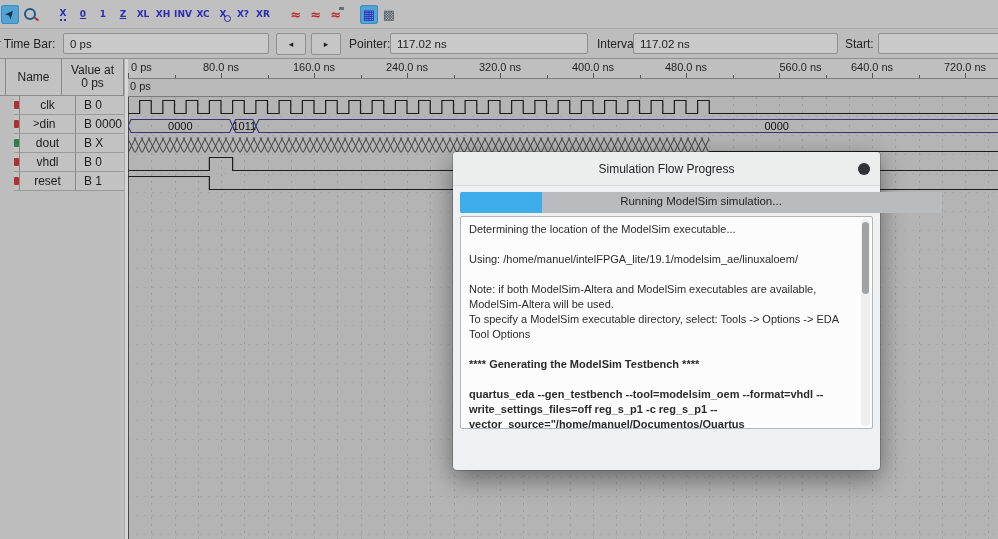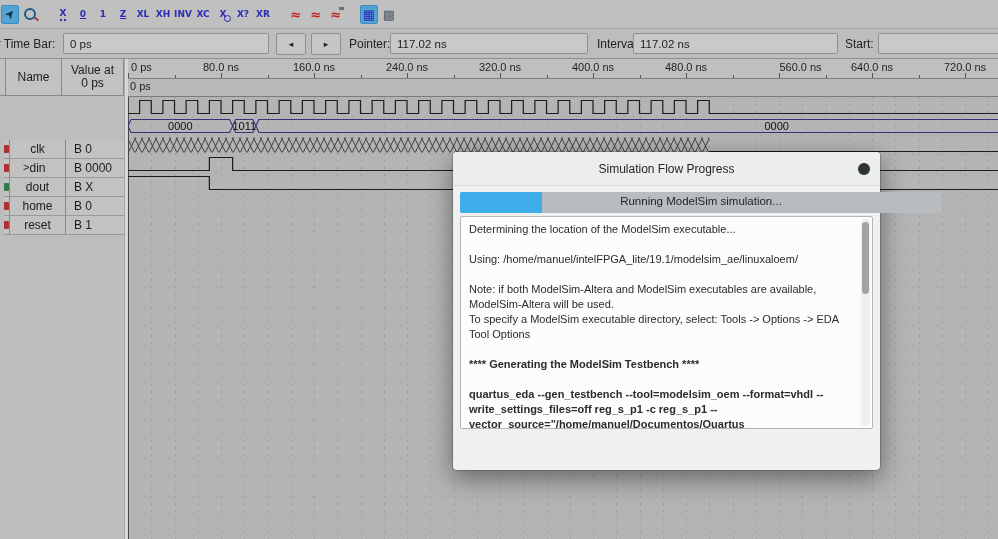--- a/index.html
+++ b/index.html
@@ -39,21 +39,21 @@
     border:1px solid #8f8f8f;border-radius:2px;font-size:9px;color:#222;display:flex;align-items:center;justify-content:center;cursor:default;}
   
   .main{position:absolute;left:0;top:58px;width:998px;bottom:0;border-top:1px solid #8f8f8f;}
   .signal-table{position:absolute;left:0;top:0;width:148px;bottom:0;background:#bdbdbd;}
   .st-head{position:absolute;left:0;top:0;width:124px;height:37px;display:flex;}
   .st-col-icon{width:6px;border-right:1px solid #8a8a8a;border-bottom:1px solid #8a8a8a;background:#c2c2c2;box-sizing:border-box;}
   .st-col-name{width:56px;border-right:1px solid #8a8a8a;border-bottom:1px solid #8a8a8a;background:#c2c2c2;
     display:flex;align-items:center;justify-content:center;box-sizing:border-box;}
   .st-col-value{width:62px;border-right:1px solid #8a8a8a;border-bottom:1px solid #8a8a8a;background:#c2c2c2;
     display:flex;flex-direction:column;align-items:center;justify-content:center;line-height:13px;box-sizing:border-box;}
-  .st-rows{position:absolute;left:4px;top:37px;width:124px;margin-top:44px;}
+  .st-rows{position:absolute;left:14px;top:37px;width:124px;}
   .st-row{display:flex;height:19px;box-sizing:border-box;}
   .st-cell{box-sizing:border-box;border-right:1px solid #8a8a8a;border-bottom:1px solid #9a9a9a;background:#c2c2c2;
     display:flex;align-items:center;}
   .st-cell.icon{width:6px;justify-content:flex-start;overflow:hidden;}
   .st-cell.name{width:56px;justify-content:center;position:relative;}
   .st-cell.value{width:62px;padding-left:8px;}
   .portmark{width:7px;height:8px;border-radius:1px;}
   .portmark.input{background:#b03030;}
   .portmark.output{background:#2f7d46;}
   .expander{position:absolute;left:13px;top:2px;font-size:11px;color:#222;}
@@ -201,21 +201,21 @@
           </div>
           <div class="st-cell value">
             <span>B X</span>
           </div>
         </div>
         <div class="st-row">
           <div class="st-cell icon">
             <span class="portmark input"></span>
           </div>
           <div class="st-cell name">
-            <span>home</span>
+            <span>vhdl</span>
           </div>
           <div class="st-cell value">
             <span>B 0</span>
           </div>
         </div>
         <div class="st-row">
           <div class="st-cell icon">
             <span class="portmark input"></span>
           </div>
           <div class="st-cell name">

